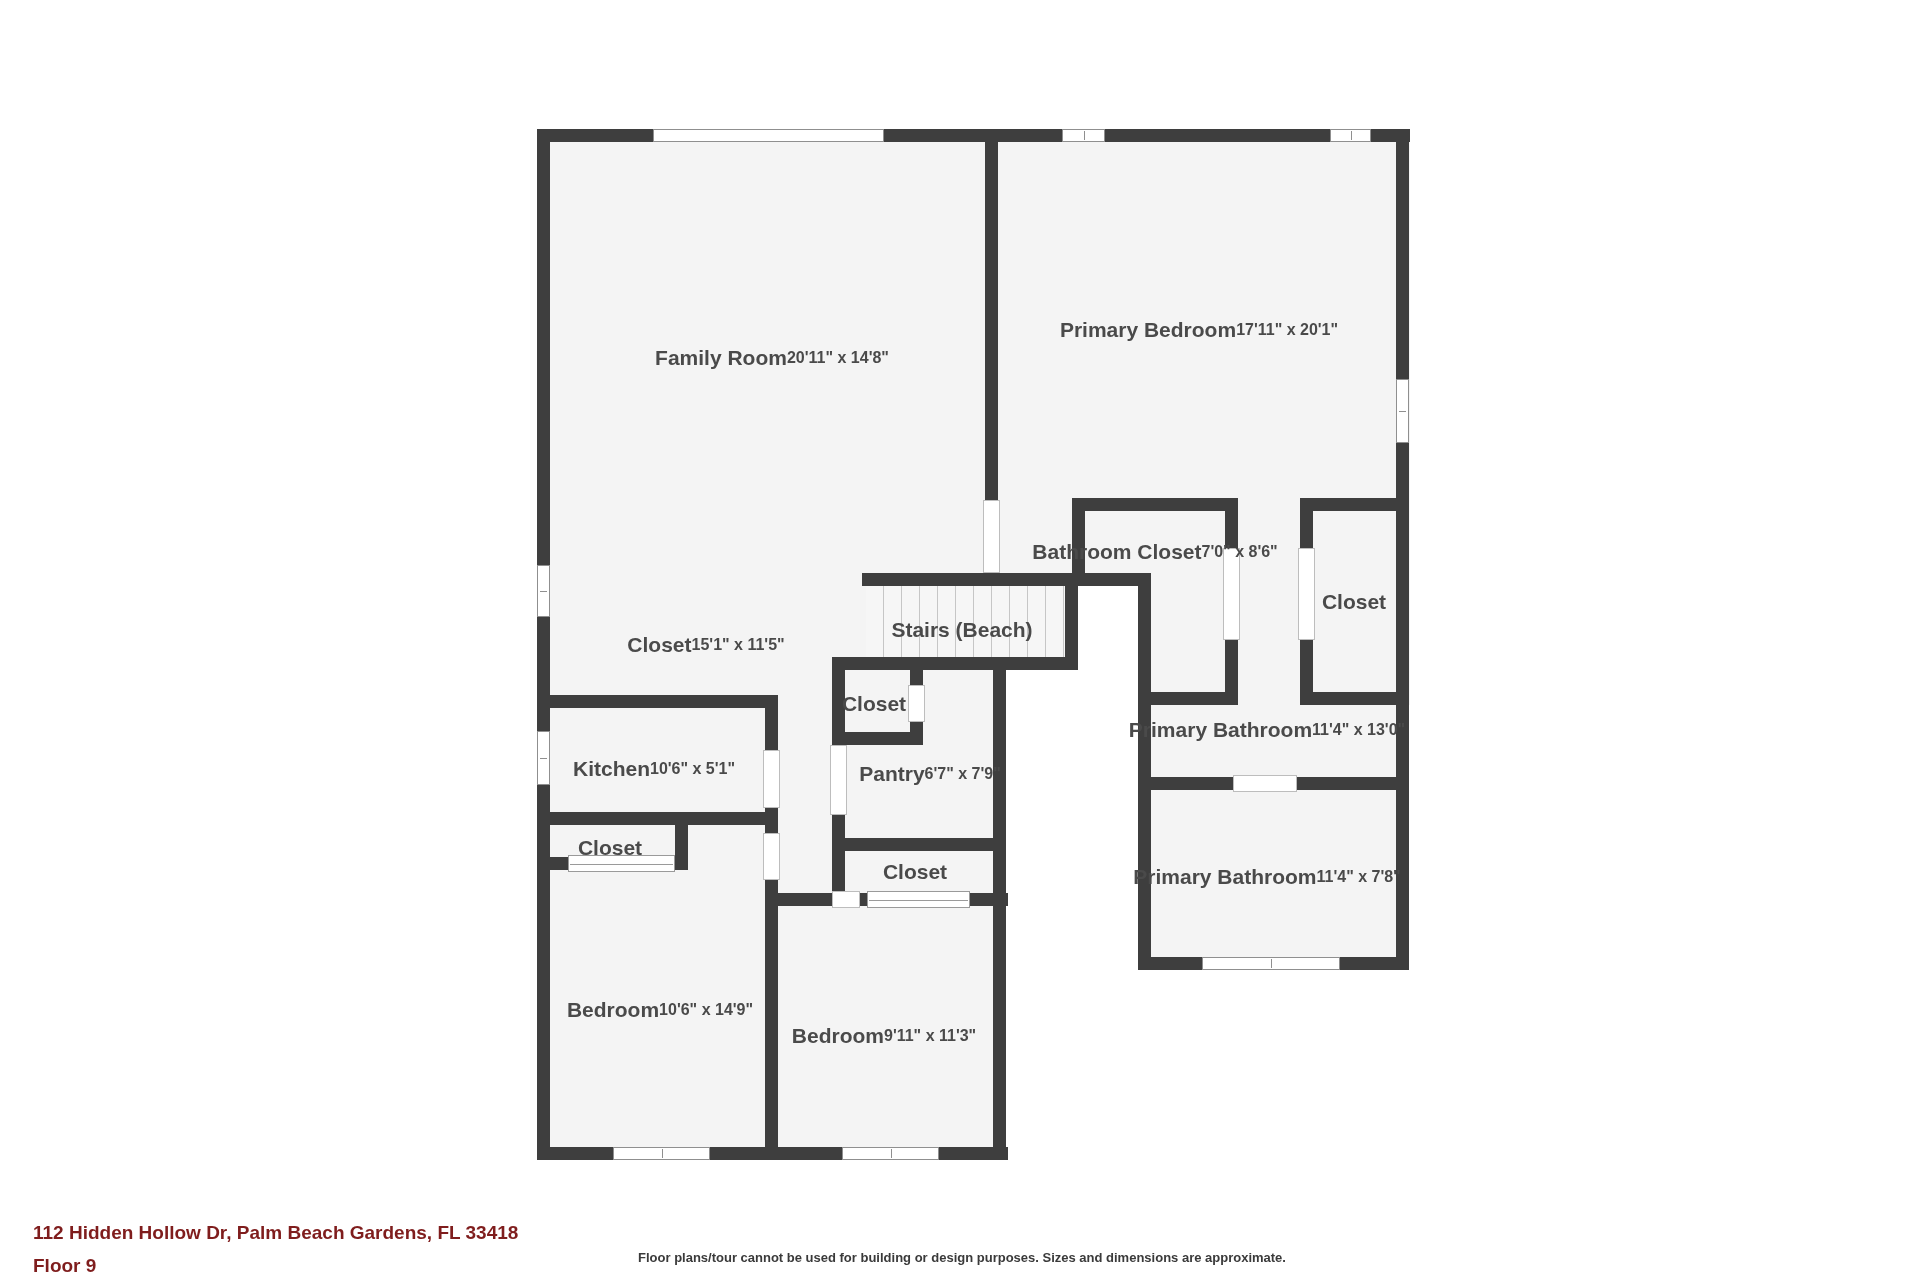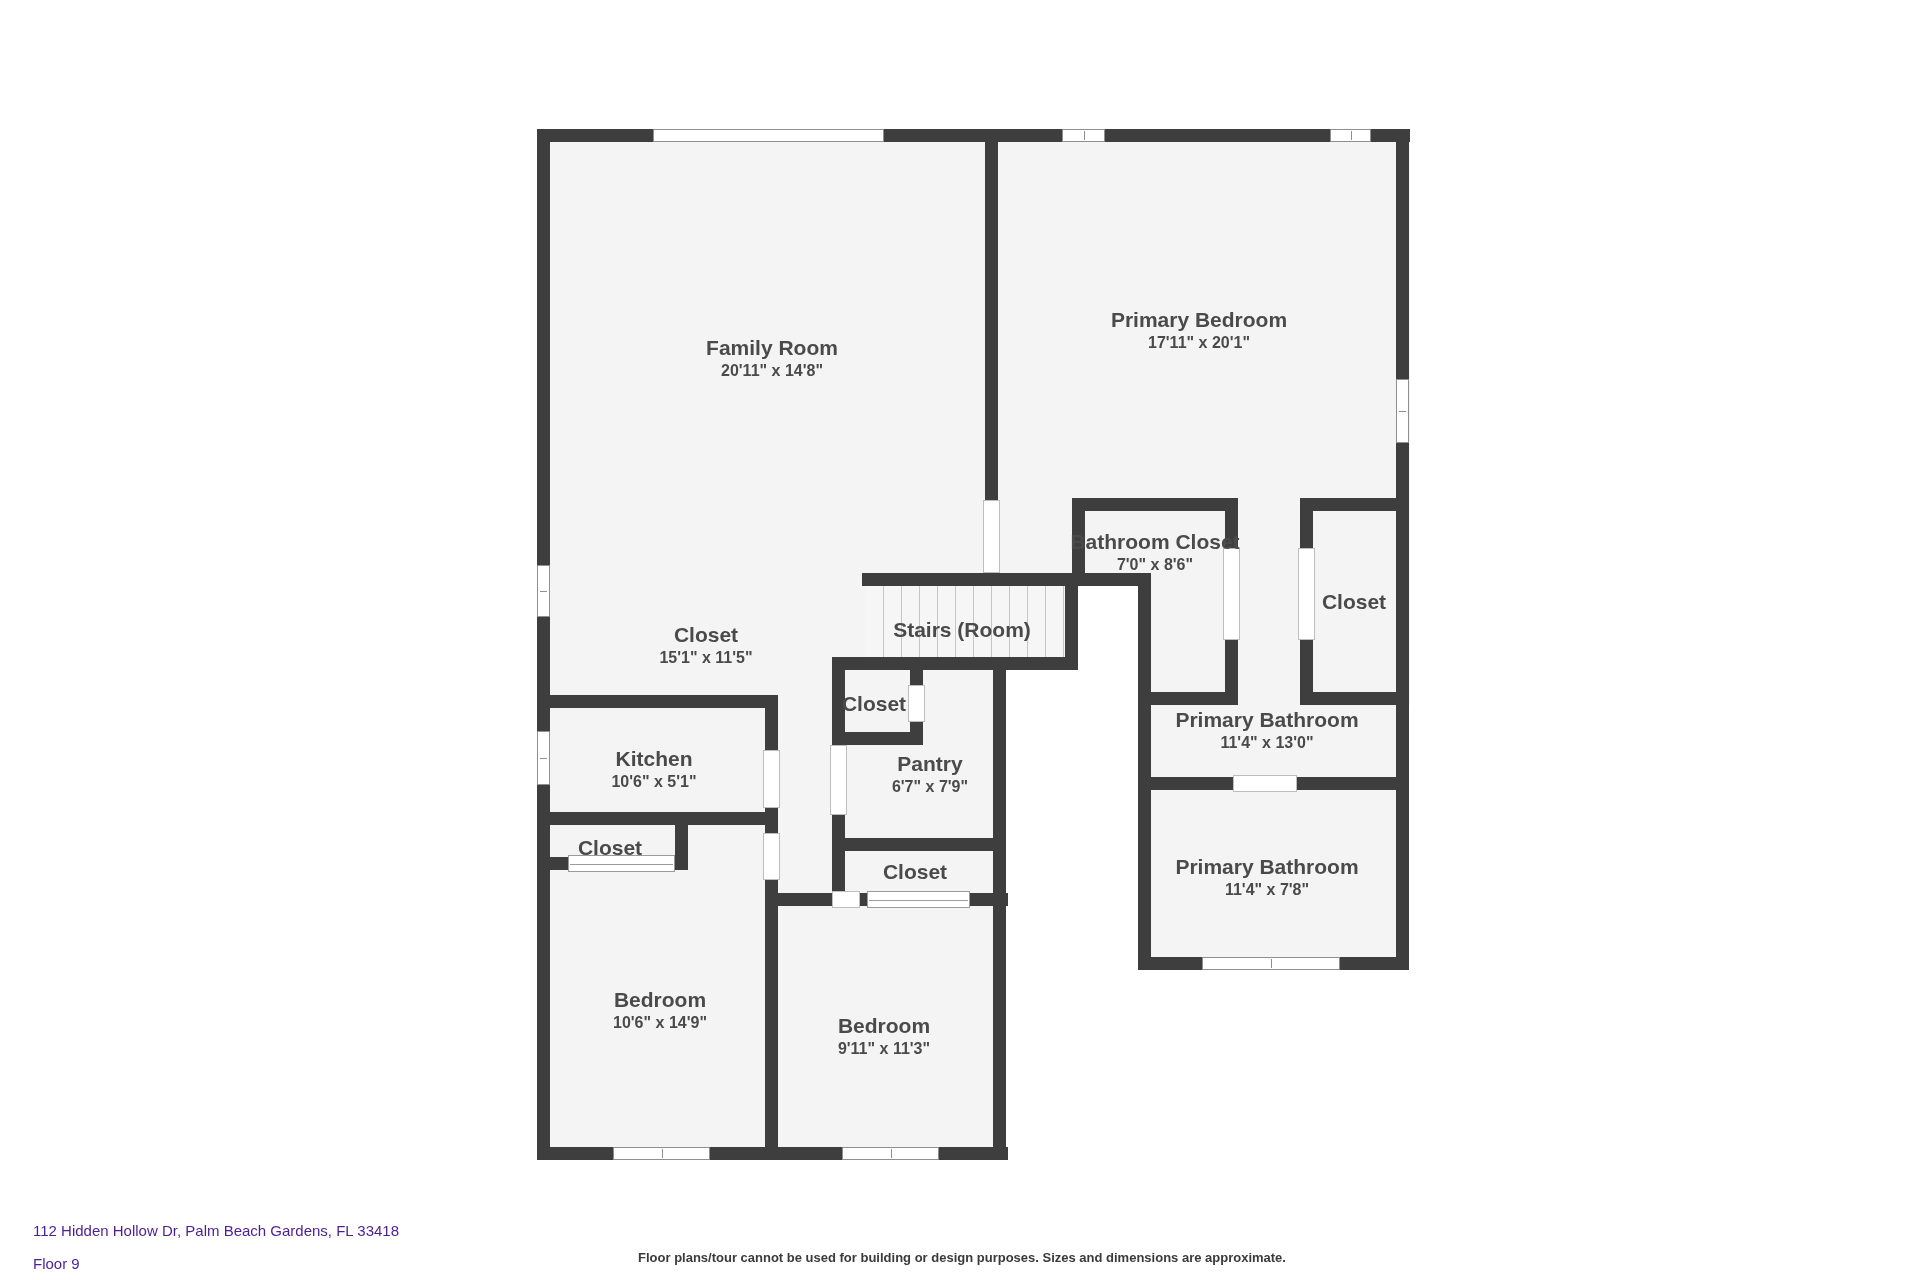--- a/index.html
+++ b/index.html
@@ -16,27 +16,27 @@
   .window.v-line::after{content:"";position:absolute;top:1px;bottom:1px;left:50%;width:1px;background:#8f8f8f;}
   .door{position:absolute;background:#ffffff;border:1px solid #bdbdbd;box-sizing:border-box;}
   .opening{position:absolute;background:#ffffff;border:1px solid #9a9a9a;box-sizing:border-box;}
   .opening::after{content:"";position:absolute;left:1px;right:1px;top:50%;height:1px;background:#9a9a9a;}
   .treads{
     position:absolute;background-color:#f6f6f6;
     background-image:repeating-linear-gradient(to right, transparent 0px, transparent 17px, #c6c6c6 17px, #c6c6c6 18px);
   }
   .rlabel{
     position:absolute;transform:translate(-50%,-50%);
-    display:flex;flex-direction:column;align-items:center;justify-content:center;
+    display:flex;flex-direction:row;align-items:center;justify-content:center;
     color:#4a4a4a;text-align:center;line-height:1.25;white-space:nowrap;
   }
   .rname{font-size:21px;font-weight:700;}
   .rdims{font-size:16px;font-weight:700;}
   .rdims:empty{display:none;}
-  .footer-line{position:absolute;color:#4c1d95;font-weight:400;font-size:15px;}
+  .footer-line{position:absolute;color:#7f1d1d;font-weight:700;font-size:19px;}
   .disclaimer{position:absolute;color:#3a3a3a;font-weight:700;font-size:13px;transform:translateX(-50%);white-space:nowrap;}
 </style>
 </head>
 <body>
 
 <div class="abs" style="left:0;top:0;width:1920px;height:1280px;">
 
   <div class="floor" style="left:537px;top:129px;width:873px;height:576px;"></div>
   <div class="floor" style="left:537px;top:705px;width:471px;height:455px;"></div>
   <div class="floor" style="left:1138px;top:705px;width:271px;height:265px;"></div>
@@ -115,21 +115,21 @@
   </div>
   <div class="rlabel" style="left:1199px;top:330px;">
     <div class="rname">Primary Bedroom</div>
     <div class="rdims">17'11" x 20'1"</div>
   </div>
   <div class="rlabel" style="left:706px;top:645px;">
     <div class="rname">Closet</div>
     <div class="rdims">15'1" x 11'5"</div>
   </div>
   <div class="rlabel" style="left:962px;top:630px;">
-    <div class="rname">Stairs (Room)</div>
+    <div class="rname">Stairs (Beach)</div>
 
   </div>
   <div class="rlabel" style="left:1155px;top:552px;">
     <div class="rname">Bathroom Closet</div>
     <div class="rdims">7'0" x 8'6"</div>
   </div>
   <div class="rlabel" style="left:1354px;top:602px;">
     <div class="rname">Closet</div>
 
   </div>

